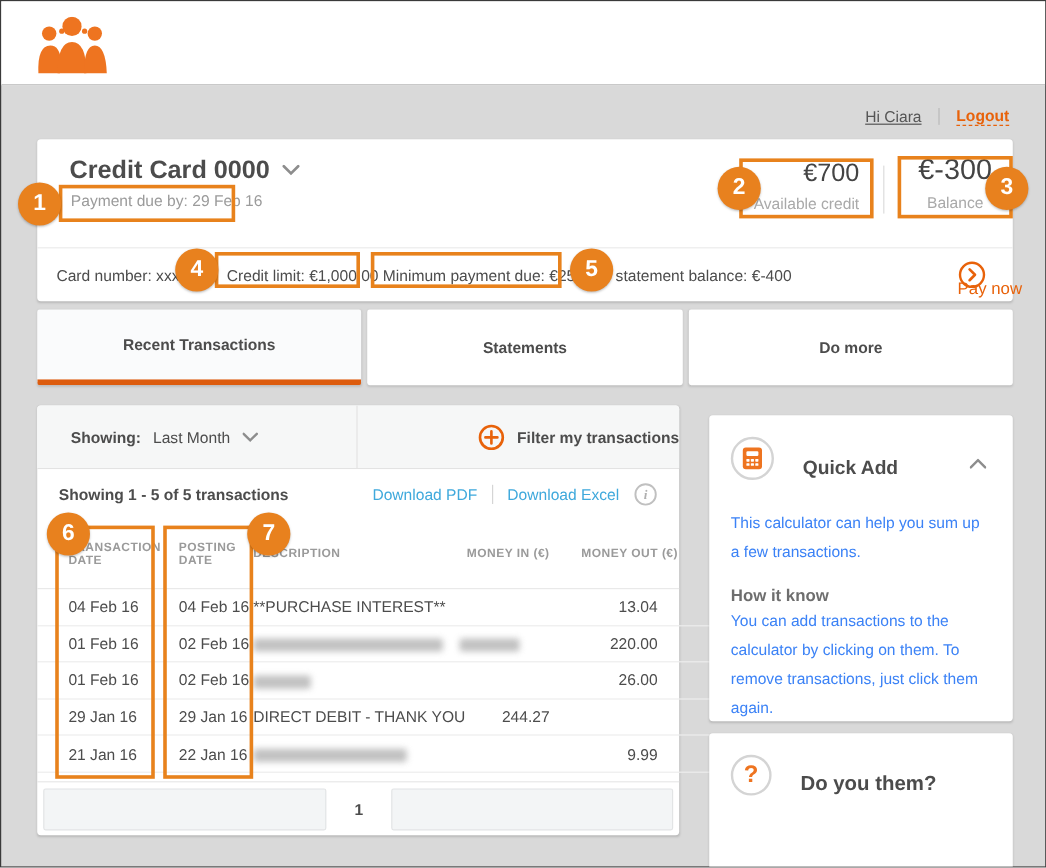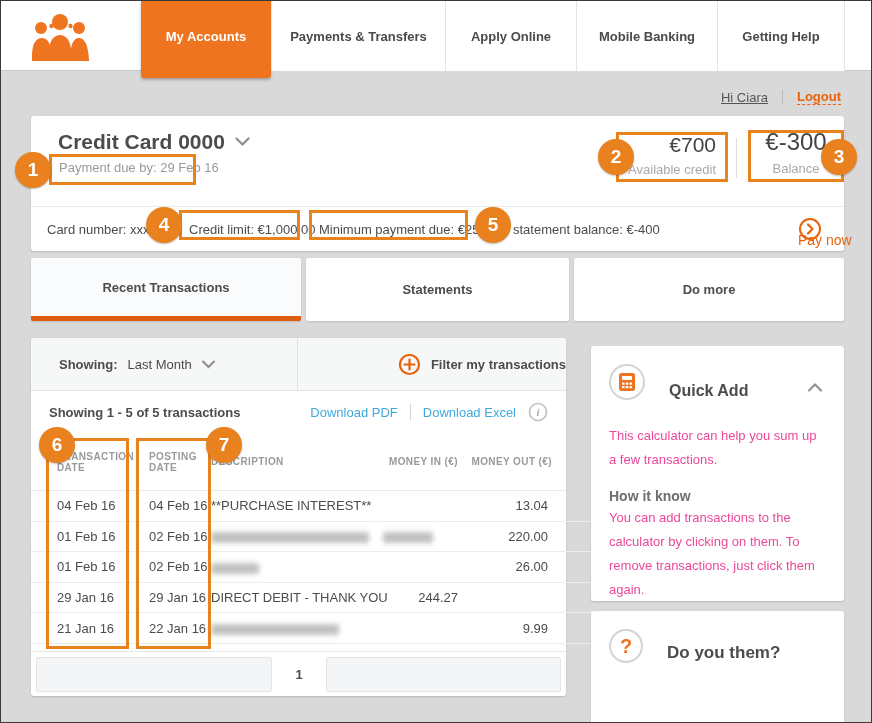--- a/index.html
+++ b/index.html
@@ -96,21 +96,21 @@
             text-align:center; font-size:13px; font-weight:bold; color:#4c4c4c; cursor:pointer; }
 
   
   .qa-card { left:590px; top:345px; width:253px; height:255px; padding:18px; }
   .dyk-card { left:590px; top:610px; width:253px; height:160px; padding:18px; }
   .sb-head { display:flex; align-items:flex-end; gap:24px; }
   .sb-icon { width:36px; height:36px; border:2px solid #d4d4d4; border-radius:50%;
              display:flex; align-items:center; justify-content:center; flex:none; }
   .sb-title { font-size:16px; font-weight:bold; color:#4c4c4c; flex:1; }
   .sb-chev { cursor:pointer; padding:4px; }
-  .sb-p { font-size:13px; color:#ec4899; line-height:1.85; margin-top:16px; }
+  .sb-p { font-size:13px; color:#3b82f6; line-height:1.85; margin-top:16px; }
   .sb-h2 { font-size:14px; font-weight:bold; color:#6e6e6e; margin-top:16px; }
   .dyk-title { font-size:17px; }
   .tip-row { display:flex; gap:14px; margin-top:16px; align-items:flex-start; }
   .tip-title { font-size:14px; font-weight:bold; color:#5f6265; line-height:1.4; width:150px; }
 
   
   .hl-box { position:absolute; border:3px solid #e8821c; z-index:5; pointer-events:none; }
   .co { position:absolute; width:36px; height:36px; border-radius:50%; background:#e8811e;
         color:#fff; font-size:19px; font-weight:bold; display:flex; align-items:center;
         justify-content:center; z-index:6; box-shadow:0 1px 2px rgba(0,0,0,.25); }
@@ -128,27 +128,20 @@
           <path d="M3 47 Q2 24 13 24 Q21 24 22 38 L21 47 Z"></path>
           <circle cx="31" cy="8" r="8"></circle>
           <path d="M19 47 Q19 21 31 21 Q43 21 43 47 Z"></path>
           <circle cx="50" cy="14" r="6"></circle>
           <path d="M41 47 Q41 24 50 24 Q59 24 60 47 Z"></path>
           <circle cx="22.5" cy="12" r="2.2"></circle>
           <circle cx="41.5" cy="12" r="2.2"></circle>
         </g>
       </svg>
     </div>
-    <nav class="nav-tabs" id="nav-tabs">
-        <div class="nav-tab active" style="width: 130px;">My Accounts</div>
-        <div class="nav-tab" style="width: 174px;">Payments &amp; Transfers</div>
-        <div class="nav-tab" style="width: 131px;">Apply Online</div>
-        <div class="nav-tab" style="width: 141px;">Mobile Banking</div>
-        <div class="nav-tab" style="width: 128px;">Getting Help</div>
-      </nav>
   </header>
 
   <div class="session">
     <a class="greet">Hi Ciara</a>
     <span class="sep"></span>
     <a class="logout">Logout</a>
   </div>
 
   <section class="card summary-card">
     <div class="acct-title">
@@ -221,21 +214,21 @@
       </div>
     </div>
 
     <div class="thead">
       <div class="c-tdate" style="width:100px;">TRANSACTION DATE</div>
       <div class="c-pdate" style="width:80px;">
           <div class="c-pdate-inner">POSTING DATE</div>
         </div>
       <div class="c-desc">DESCRIPTION</div>
       <div class="c-in">MONEY IN (€)</div>
-      <div class="c-out" style="padding-right:14px; width:108px;">MONEY OUT (€)</div>
+      <div class="c-out" style="padding-right:1px; width:108px;">MONEY OUT (€)</div>
     </div>
 
     <div class="tx-rows" id="tx-rows">
         <div class="trow">
           <div class="c-tdate">04 Feb 16</div>
           <div class="c-pdate" style="width: 80px;">
             <div class="c-pdate-inner">04 Feb 16</div>
           </div>
           <div class="c-desc">**PURCHASE INTEREST**</div>
           <div class="c-in"></div>

